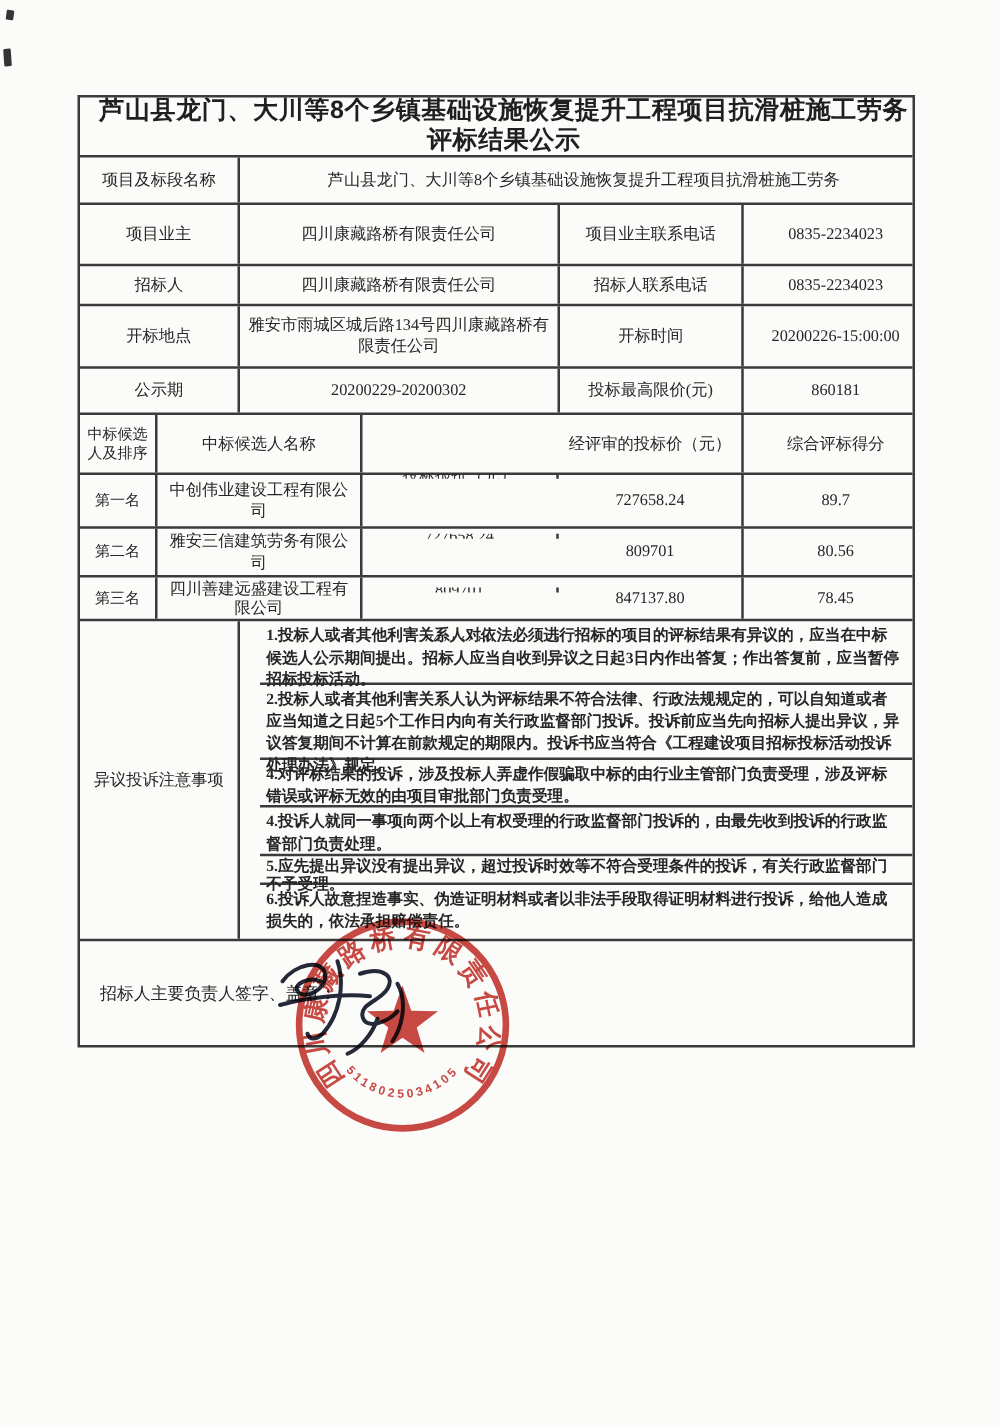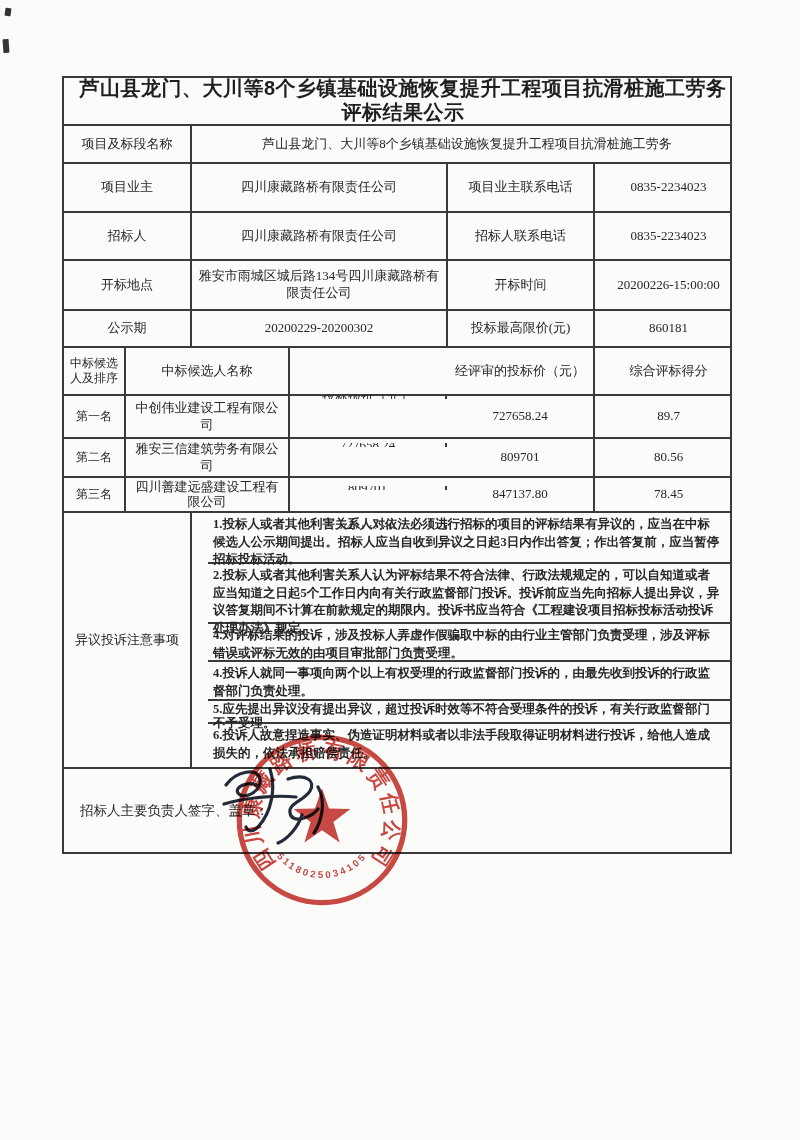--- a/index.html
+++ b/index.html
@@ -89,21 +89,21 @@
       <div class="cell">芦山县龙门、大川等8个乡镇基础设施恢复提升工程项目抗滑桩施工劳务</div>
     </div>
 
     <div class="row" style="height:49px">
       <div class="cell w-label">项目业主</div>
       <div class="cell w-val">四川康藏路桥有限责任公司</div>
       <div class="cell w-lab2">项目业主联系电话</div>
       <div class="cell">0835-2234023</div>
     </div>
 
-    <div class="row" style="height:48px">
+    <div class="row" style="height:32px">
       <div class="cell w-label">招标人</div>
       <div class="cell w-val">四川康藏路桥有限责任公司</div>
       <div class="cell w-lab2">招标人联系电话</div>
       <div class="cell">0835-2234023</div>
     </div>
 
     <div class="row" style="height:50px">
       <div class="cell w-label">开标地点</div>
       <div class="cell w-val">雅安市雨城区城后路134号四川康藏路桥有限责任公司</div>
       <div class="cell w-lab2">开标时间</div>

